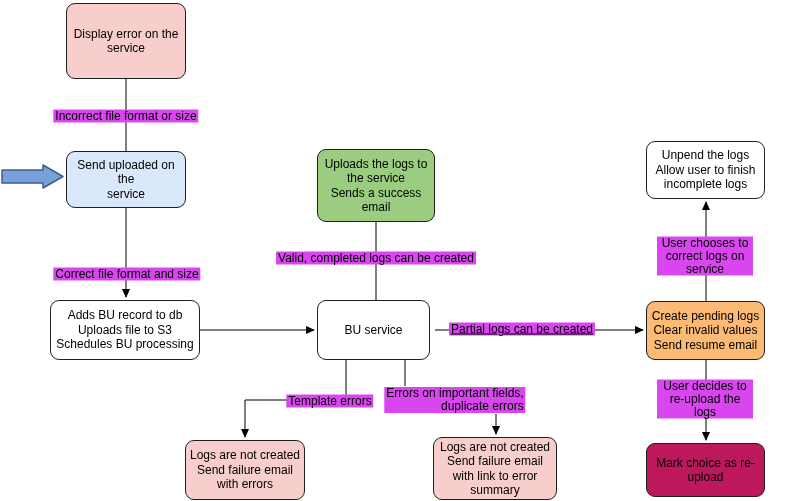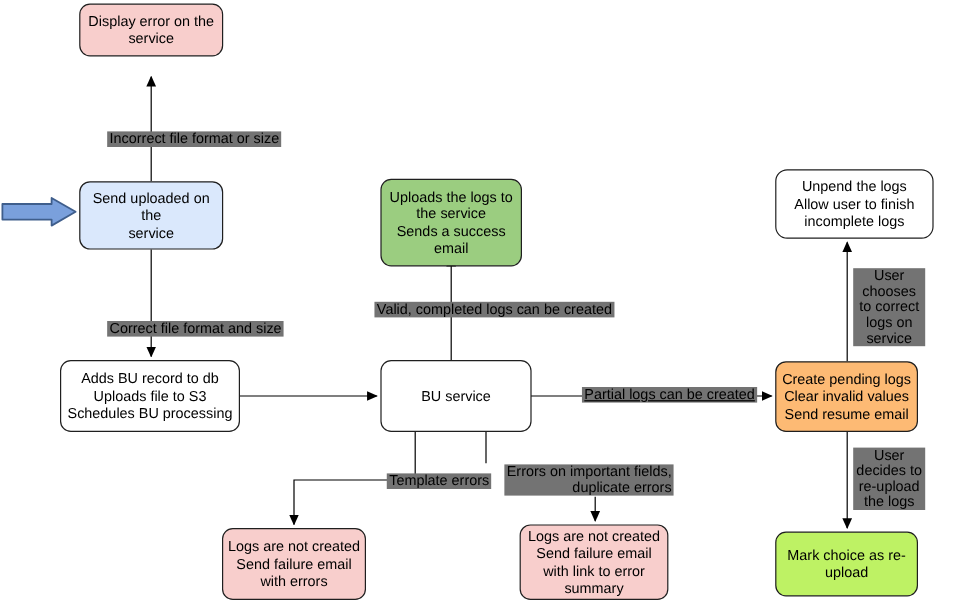--- a/index.html
+++ b/index.html
@@ -33,29 +33,28 @@
     white-space: pre-line;
     font-size: 12px;
     line-height: 14.5px;
     color: #000000;
     z-index: 1;
     padding: 2px;
   }
   .elabel {
     position: absolute;
     transform: translate(-50%, -50%);
-    background: #737373;
+    background: #d946ef;
     white-space: pre-line;
     text-align: center;
     font-size: 12px;
     line-height: 13px;
     color: #000000;
     padding: 0 2px;
     z-index: 2;
-    margin-left: 36px;
   }
 </style>
 </head>
 <body>
 
 <div class="canvas">
 
   <svg class="edges" width="801" height="501">
     <defs>
       <marker id="arr" viewBox="0 0 10 10" refX="9" refY="5" markerWidth="9" markerHeight="9" orient="auto-start-reverse">
@@ -78,46 +77,46 @@
     <path d="M706,360 L706,440" stroke="#000" fill="none" marker-end="url(#arr)"></path>
 
     <path d="M346,360 L346,400 L245,400 L245,437" stroke="#000" fill="none" marker-end="url(#arr)"></path>
 
     <path d="M405,360 L405,386" stroke="#000" fill="none"></path>
     <path d="M496,414 L496,434" stroke="#000" fill="none" marker-end="url(#arr)"></path>
 
     <polygon points="2,170 43,170 43,165 63,176.5 43,188 43,183 2,183" stroke-width="1.5" stroke-linejoin="round" style="fill: rgb(122, 160, 220); stroke: rgb(63, 94, 140);"></polygon>
   </svg>
 
-  <div class="node" style="left: 66px; top: 3px; width: 120px; height: 44px; background-color: rgb(248, 206, 204);">Display error on the
+  <div class="node" style="left: 66px; top: 3px; width: 120px; height: 76px; background-color: rgb(248, 206, 204);">Display error on the
 service</div>
 
   <div class="node" style="left: 66px; top: 151px; width: 120px; height: 57px; background-color: rgb(218, 232, 252);">Send uploaded on the
 service</div>
 
   <div class="node" style="left: 50px; top: 300px; width: 150px; height: 60px; background-color: rgb(255, 255, 255);">Adds BU record to db
 Uploads file to S3
 Schedules BU processing</div>
 
-  <div class="node" style="left: 317px; top: 300px; width: 126px; height: 60px; background-color: rgb(255, 255, 255);">BU service</div>
+  <div class="node" style="left: 317px; top: 300px; width: 113px; height: 60px; background-color: rgb(255, 255, 255);">BU service</div>
 
   <div class="node" style="left: 317px; top: 149px; width: 118px; height: 73px; background-color: rgb(155, 205, 128);">Uploads the logs to
 the service
 Sends a success
 email</div>
 
-  <div class="node" style="left: 646px; top: 141px; width: 132px; height: 58px; background-color: rgb(255, 255, 255); border-radius: 10px;">Unpend the logs
+  <div class="node" style="left: 646px; top: 141px; width: 119px; height: 58px; background-color: rgb(255, 255, 255);">Unpend the logs
 Allow user to finish
 incomplete logs</div>
 
   <div class="node" style="left: 646px; top: 301px; width: 119px; height: 59px; background-color: #fdba74;">Create pending logs
 Clear invalid values
 Send resume email</div>
 
-  <div class="node" style="left: 646px; top: 443px; width: 119px; height: 54px; background-color: #bef264;">Mark choice as re-
+  <div class="node" style="left: 646px; top: 443px; width: 119px; height: 54px; background-color: #be185d;">Mark choice as re-
 upload</div>
 
   <div class="node" style="left: 185px; top: 440px; width: 120px; height: 60px; background-color: rgb(248, 206, 204);">Logs are not created
 Send failure email
 with errors</div>
 
   <div class="node" style="left: 433px; top: 437px; width: 124px; height: 63px; background-color: rgb(248, 206, 204);">Logs are not created
 Send failure email
 with link to error
 summary</div>

